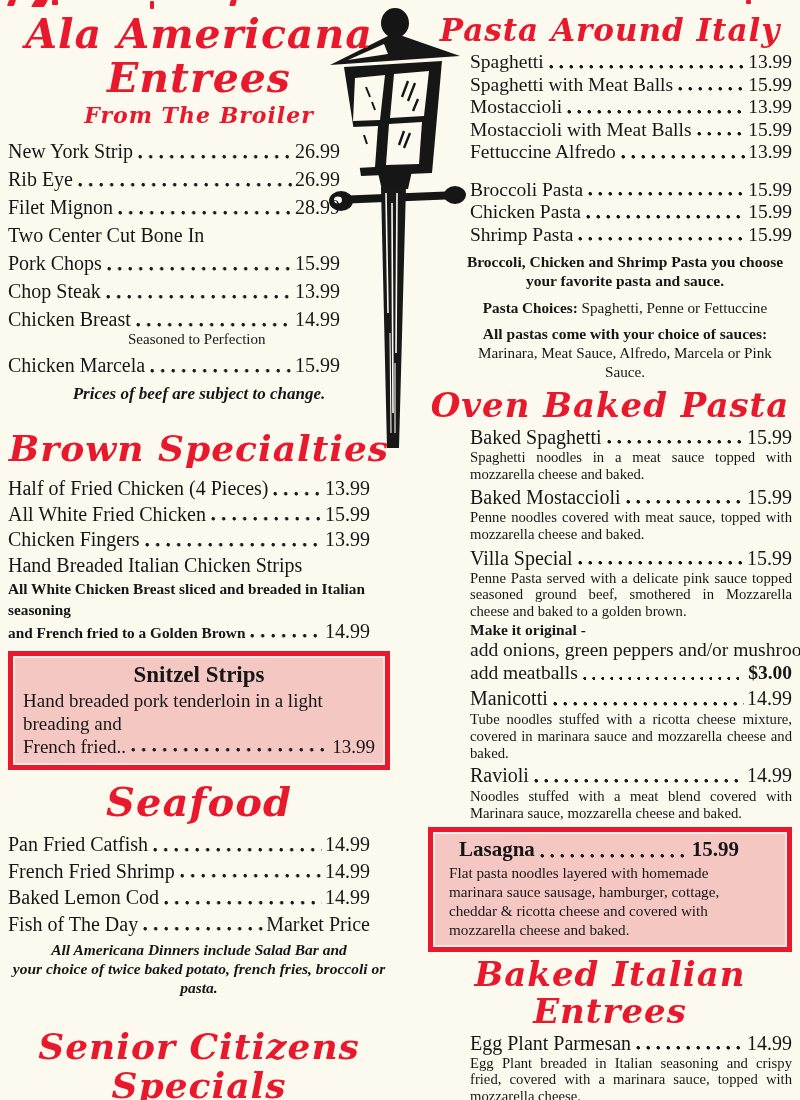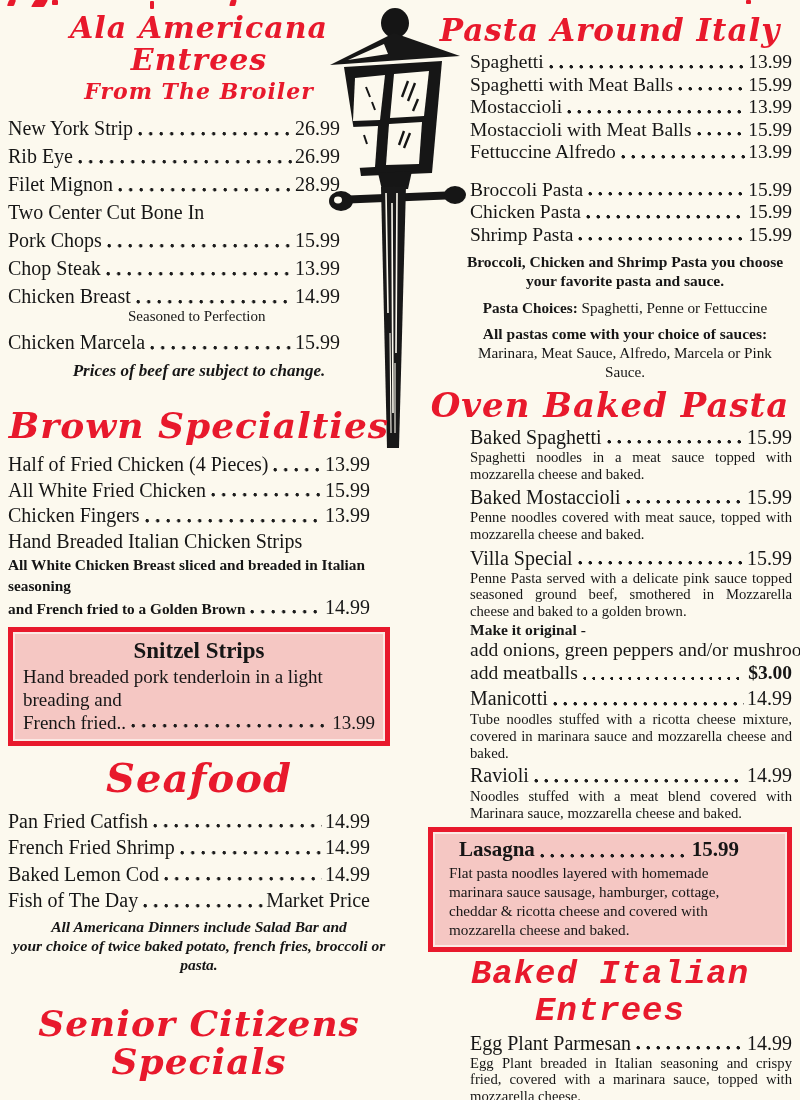--- a/index.html
+++ b/index.html
@@ -24,21 +24,21 @@
   
   .h-script{
     font-family:"DejaVu Serif", serif;
     font-style:italic;
     font-weight:bold;
     color:var(--red);
     text-align:center;
     line-height:1.08;
     letter-spacing:1px;
   }
-  .h-main{font-size:30px;}
+  .h-main{font-size:41px;}
   .h-sub{font-size:22px;margin-top:3px;}
 
   
   .prow{display:flex;align-items:baseline;font-size:20px;line-height:28px;white-space:nowrap;}
   .prow .nm{flex:0 0 auto;}
   .prow .pr{flex:0 0 auto;}
   .dots{
     flex:1 1 auto;
     align-self:flex-end;
     height:6px;
@@ -346,21 +346,21 @@
 
   <div class="redbox lasagna-box" style="margin-top:6px;">
     <div class="prow bx-row">
       <span class="nm">Lasagna</span>
         <span class="dots"></span>
         <span class="pr">15.99</span>
     </div>
     <div class="bx-d">Flat pasta noodles layered with homemade marinara sauce sausage, hamburger, cottage, cheddar &amp; ricotta cheese and covered with mozzarella cheese and baked.</div>
   </div>
 
-  <div class="h-script" style="font-size:34px;margin-top:4px;font-family:Liberation Mono, monospace;">Baked Italian Entrees</div>
+  <div class="h-script" style="font-size:34px;margin-top:4px;">Baked Italian Entrees</div>
 
   <div class="r-ind" style="margin-top:2px;">
     <div class="prow" style="font-size:20px;line-height:23px;">
       <span class="nm">Egg Plant Parmesan</span>
         <span class="dots"></span>
         <span class="pr">14.99</span>
     </div>
     <div class="desc">Egg Plant breaded in Italian seasoning and crispy fried, covered with a marinara sauce, topped with mozzarella cheese.</div>
 
   </div>

